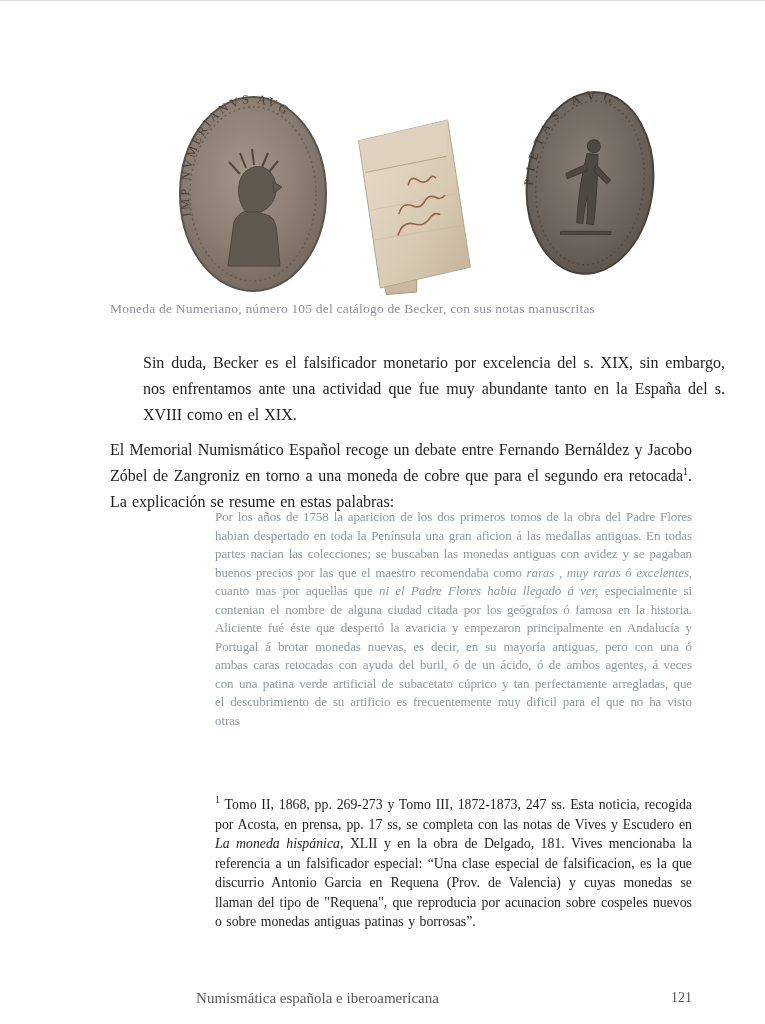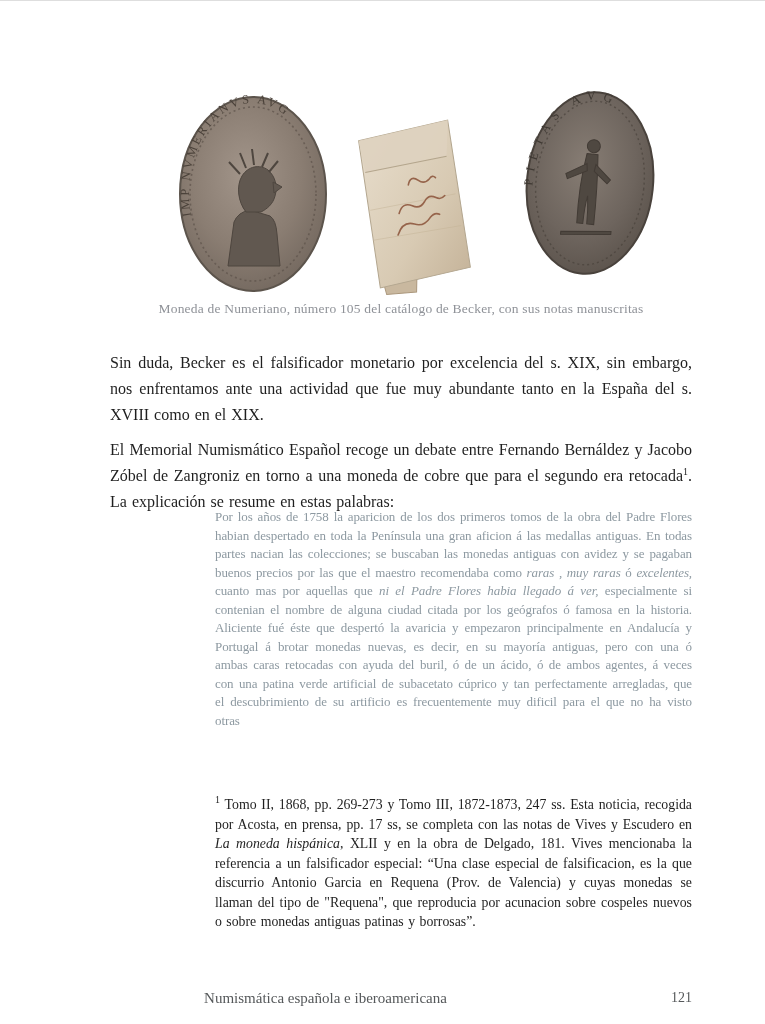--- a/index.html
+++ b/index.html
@@ -13,52 +13,52 @@
   .top-edge{position:absolute;top:0;left:0;width:765px;height:1px;background:#dedede;}
 
   
   .figure{position:absolute;left:0;top:0;width:765px;height:300px;}
   .img-obverse{position:absolute;left:178px;top:94px;}
   .img-paper{position:absolute;left:352px;top:112px;}
   .img-reverse{position:absolute;left:522px;top:86px;}
 
   .caption{
     position:absolute;left:110px;top:301px;width:582px;
-    text-align:center;font-size:13.5px;line-height:16px;
+    font-size:13.5px;line-height:16px;
     color:var(--caption-text,#8f9298);letter-spacing:.2px;
   }
 
   .para{
     position:absolute;left:110px;width:582px;
     font-size:16px;line-height:26px;
     color:var(--body-text,#1f1f1f);
     text-align:justify;word-spacing:1px;
   }
-  .para1{top:334px;}
+  .para1{top:334px;margin-left:33px;}
   .para2{top:421px;}
   sup{font-size:10px;line-height:0;vertical-align:super;}
 
   .quote{
     position:absolute;left:215px;top:508px;width:477px;
     font-size:13px;line-height:18.5px;
     color:var(--quote-text,#8d99a1);
     text-align:justify;word-spacing:1.5px;letter-spacing:-.1px;
   }
   .quote i{font-style:italic;margin-top:18px;}
 
   .footnote{
     position:absolute;left:215px;top:795px;width:477px;
     font-size:13.8px;line-height:19.5px;
     color:var(--body-text,#1f1f1f);
     text-align:justify;word-spacing:1px;
   }
   .footnote i{font-style:italic;margin-top:44px;}
 
   .footer-title{
-    position:absolute;left:8px;top:990px;width:635px;
+    position:absolute;left:0;top:990px;width:635px;
     text-align:center;font-size:15px;
     color:var(--footer-text,#55585a);
   }
   .page-number{
     position:absolute;right:73px;top:990px;
     font-size:14px;color:var(--footer-text,#55585a);
   }
 </style>
 </head>
 <body>

